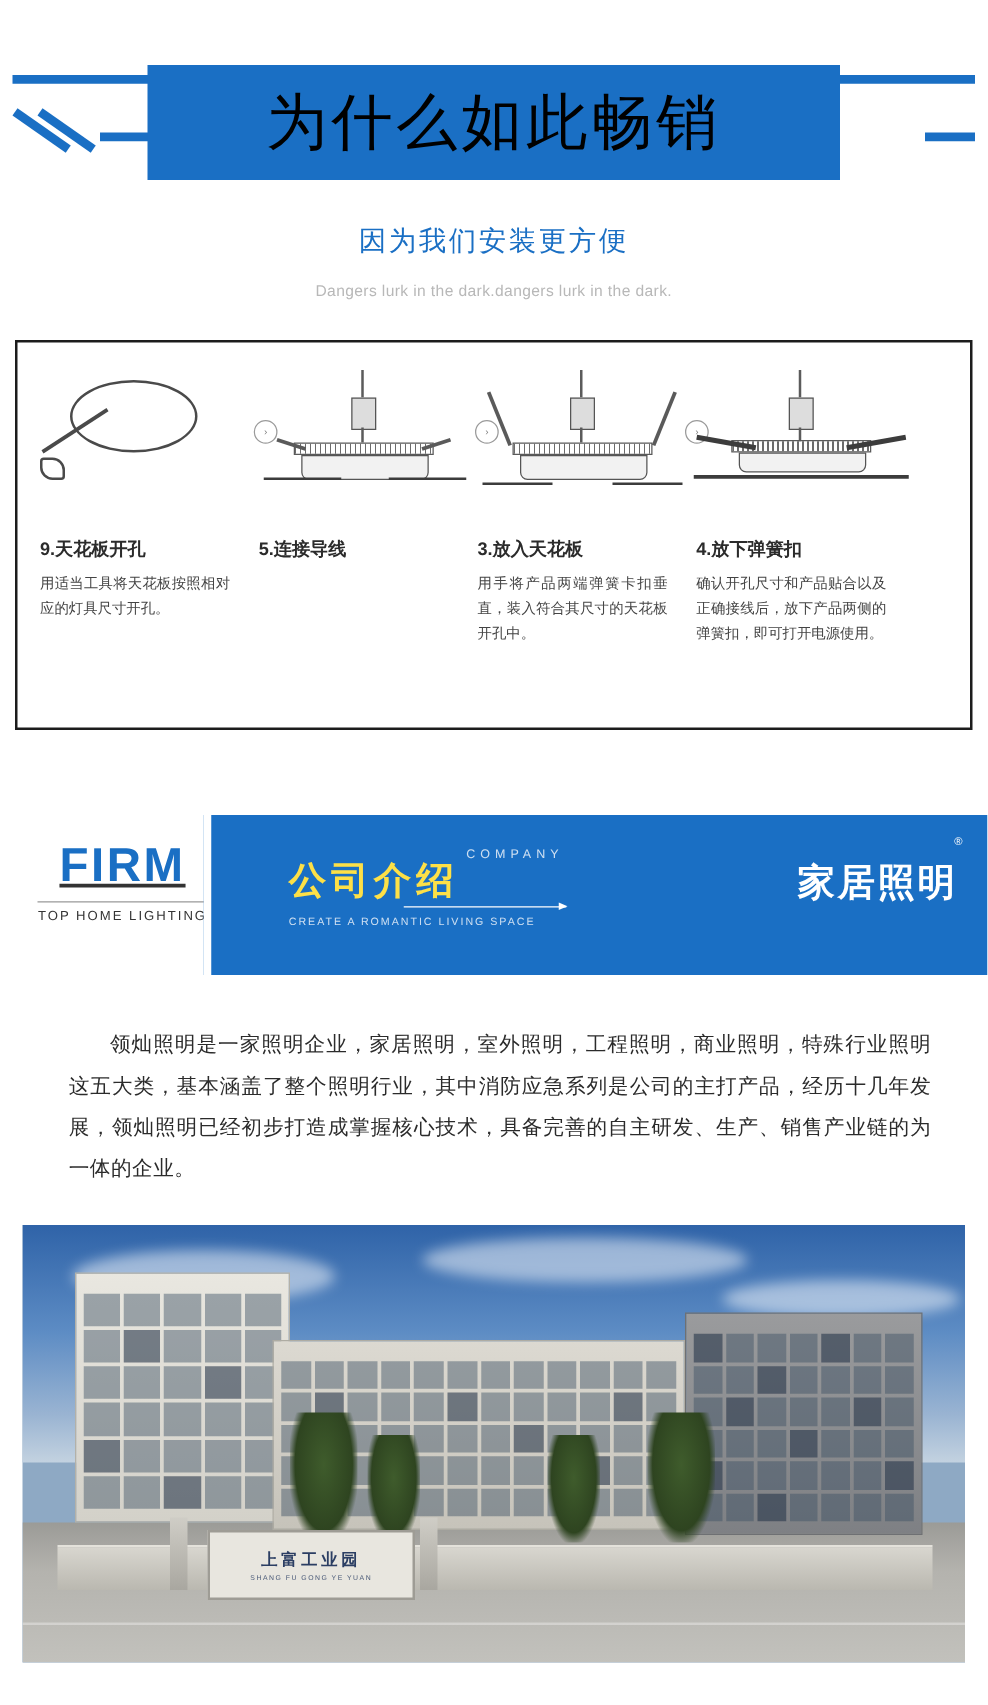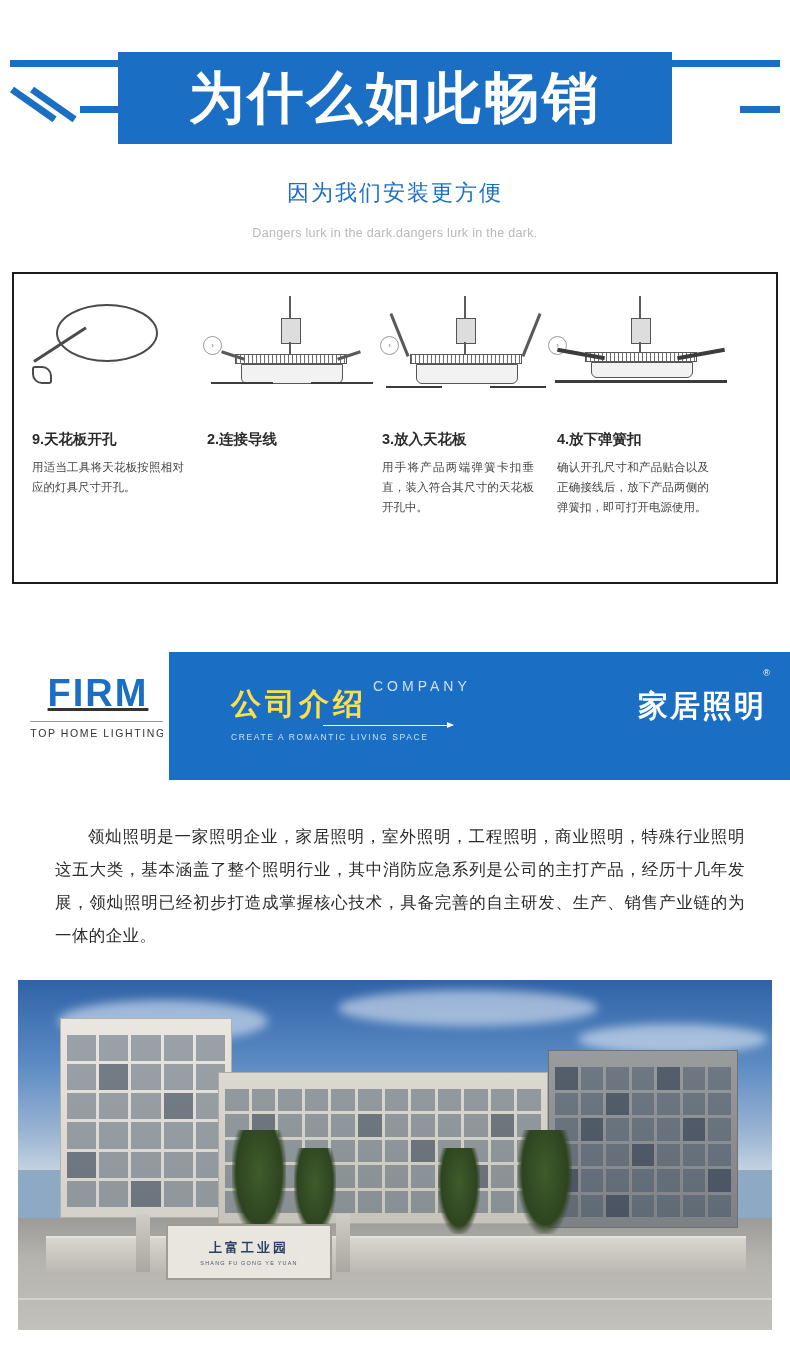--- a/index.html
+++ b/index.html
@@ -26,23 +26,23 @@
     left: 118px;
     top: 52px;
     width: 554px;
     height: 92px;
     background: #1a6fc4;
     display: flex;
     align-items: center;
     justify-content: center;
   }
   .header-banner-title {
-    color: #ffffff;
-    font-size: 56px;
-    font-weight: bold;
+    color: #000000;
+    font-size: 49px;
+    font-weight: normal;
     letter-spacing: 3px;
     line-height: 1;
   }
   .deco-left, .deco-right {
     position: absolute;
     top: 60px;
     width: 110px;
     height: 70px;
   }
   .deco-left { left: 10px; }
@@ -224,21 +224,21 @@
     color: #fde047;
     font-size: 30px;
     font-weight: bold;
     letter-spacing: 4px;
   }
   .en-company {
     position: absolute;
     left: 210px;
     top: 26px;
     color: #cfe0f2;
-    font-size: 14px;
+    font-size: 10px;
     letter-spacing: 4px;
   }
   .en-tagline {
     position: absolute;
     left: 68px;
     top: 80px;
     color: #cfe0f2;
     font-size: 8.5px;
     letter-spacing: 1.6px;
   }
@@ -450,21 +450,21 @@
         <div class="wire" style="left:86px;top:2px;width:2px;height:22px;"></div>
         <div class="lamp-body" style="left:78px;top:24px;width:18px;height:24px;background:#ddd;"></div>
         <div class="wire" style="left:86px;top:48px;width:2px;height:12px;"></div>
         <div class="hatch" style="left:32px;top:60px;width:112px;height:10px;"></div>
         <div class="lamp-body" style="left:38px;top:70px;width:100px;height:18px;border-radius:0 0 6px 6px;"></div>
         <div class="ceiling-line" style="left:8px;top:88px;width:62px;"></div>
         <div class="ceiling-line" style="left:108px;top:88px;width:62px;"></div>
         <div style="position:absolute;left:18px;top:60px;width:24px;height:3px;background:#5a5a5a;transform:rotate(18deg);"></div>
         <div style="position:absolute;left:134px;top:60px;width:24px;height:3px;background:#5a5a5a;transform:rotate(-18deg);"></div>
       </div>
-      <div class="step-title">2.连接导线</div>
+      <div class="step-title">5.连接导线</div>
     </div>
 
     <div class="arrow-circle arr2">›</div>
 
     <div class="step">
       <div class="step-figure">
         <div class="wire" style="left:86px;top:2px;width:2px;height:22px;"></div>
         <div class="lamp-body" style="left:78px;top:24px;width:18px;height:24px;background:#ddd;"></div>
         <div class="wire" style="left:86px;top:48px;width:2px;height:12px;"></div>
         <div style="position:absolute;left:20px;top:18px;width:3px;height:46px;background:#5a5a5a;transform:rotate(-22deg);"></div>

